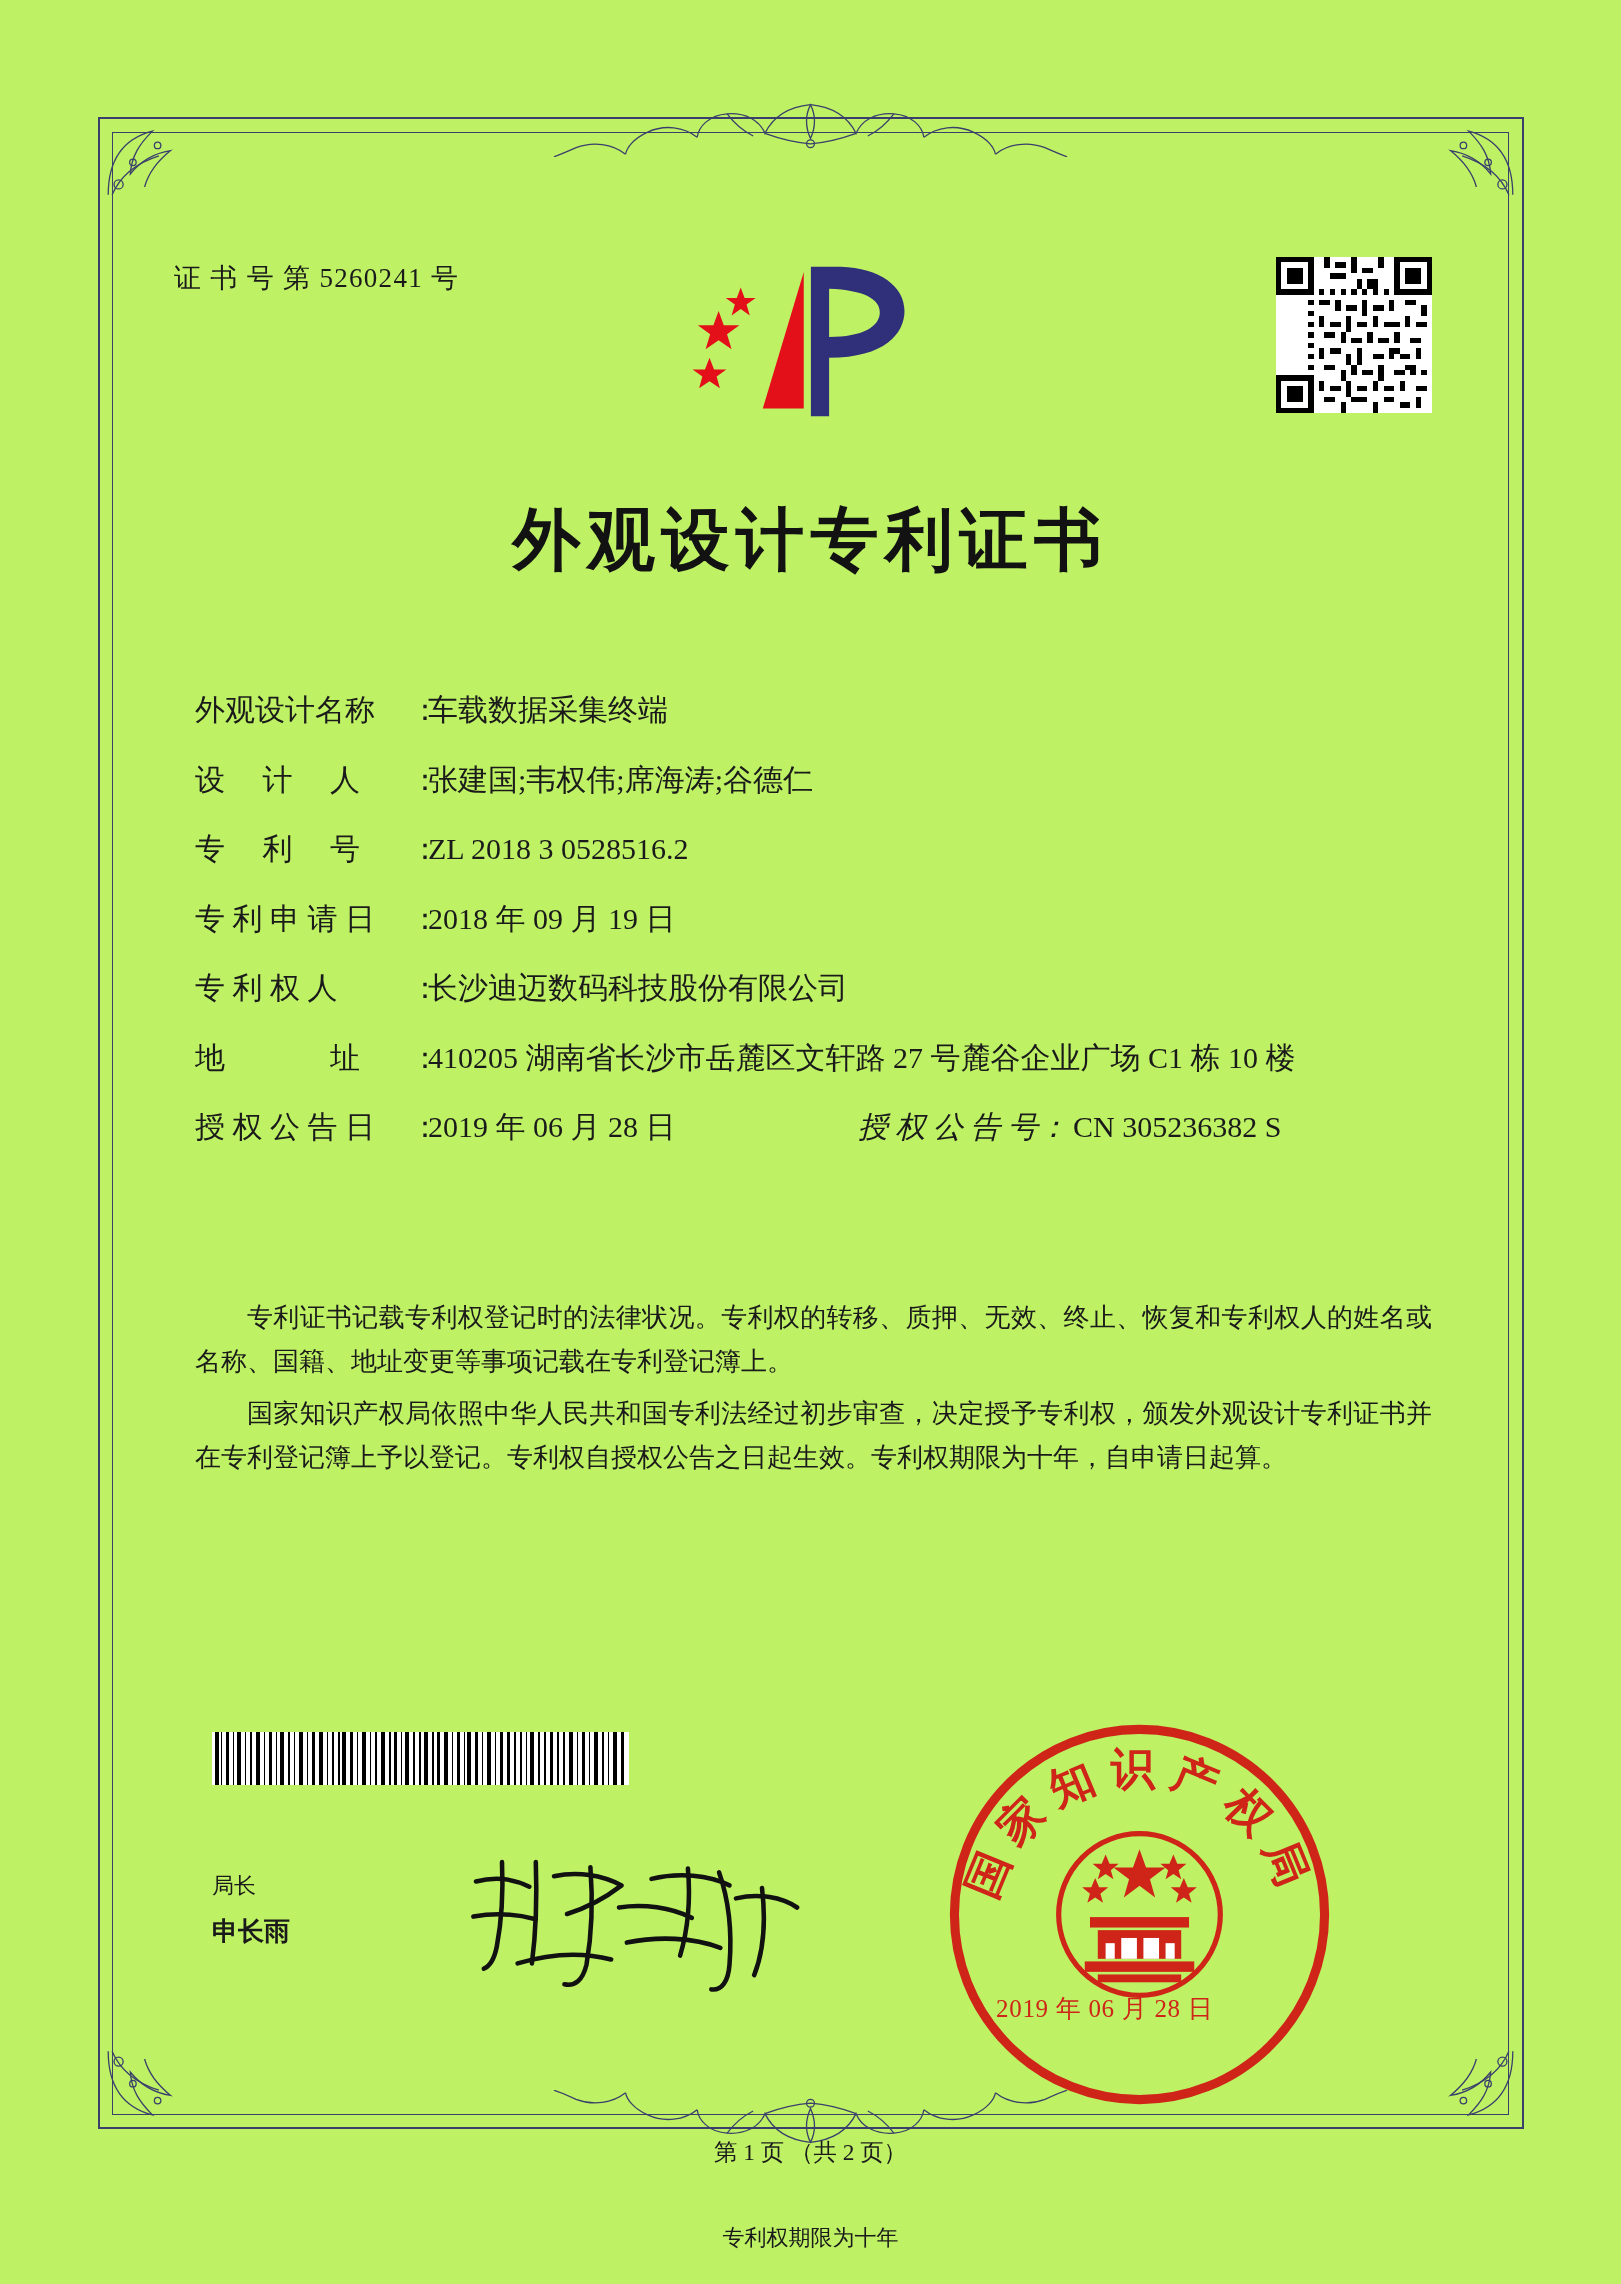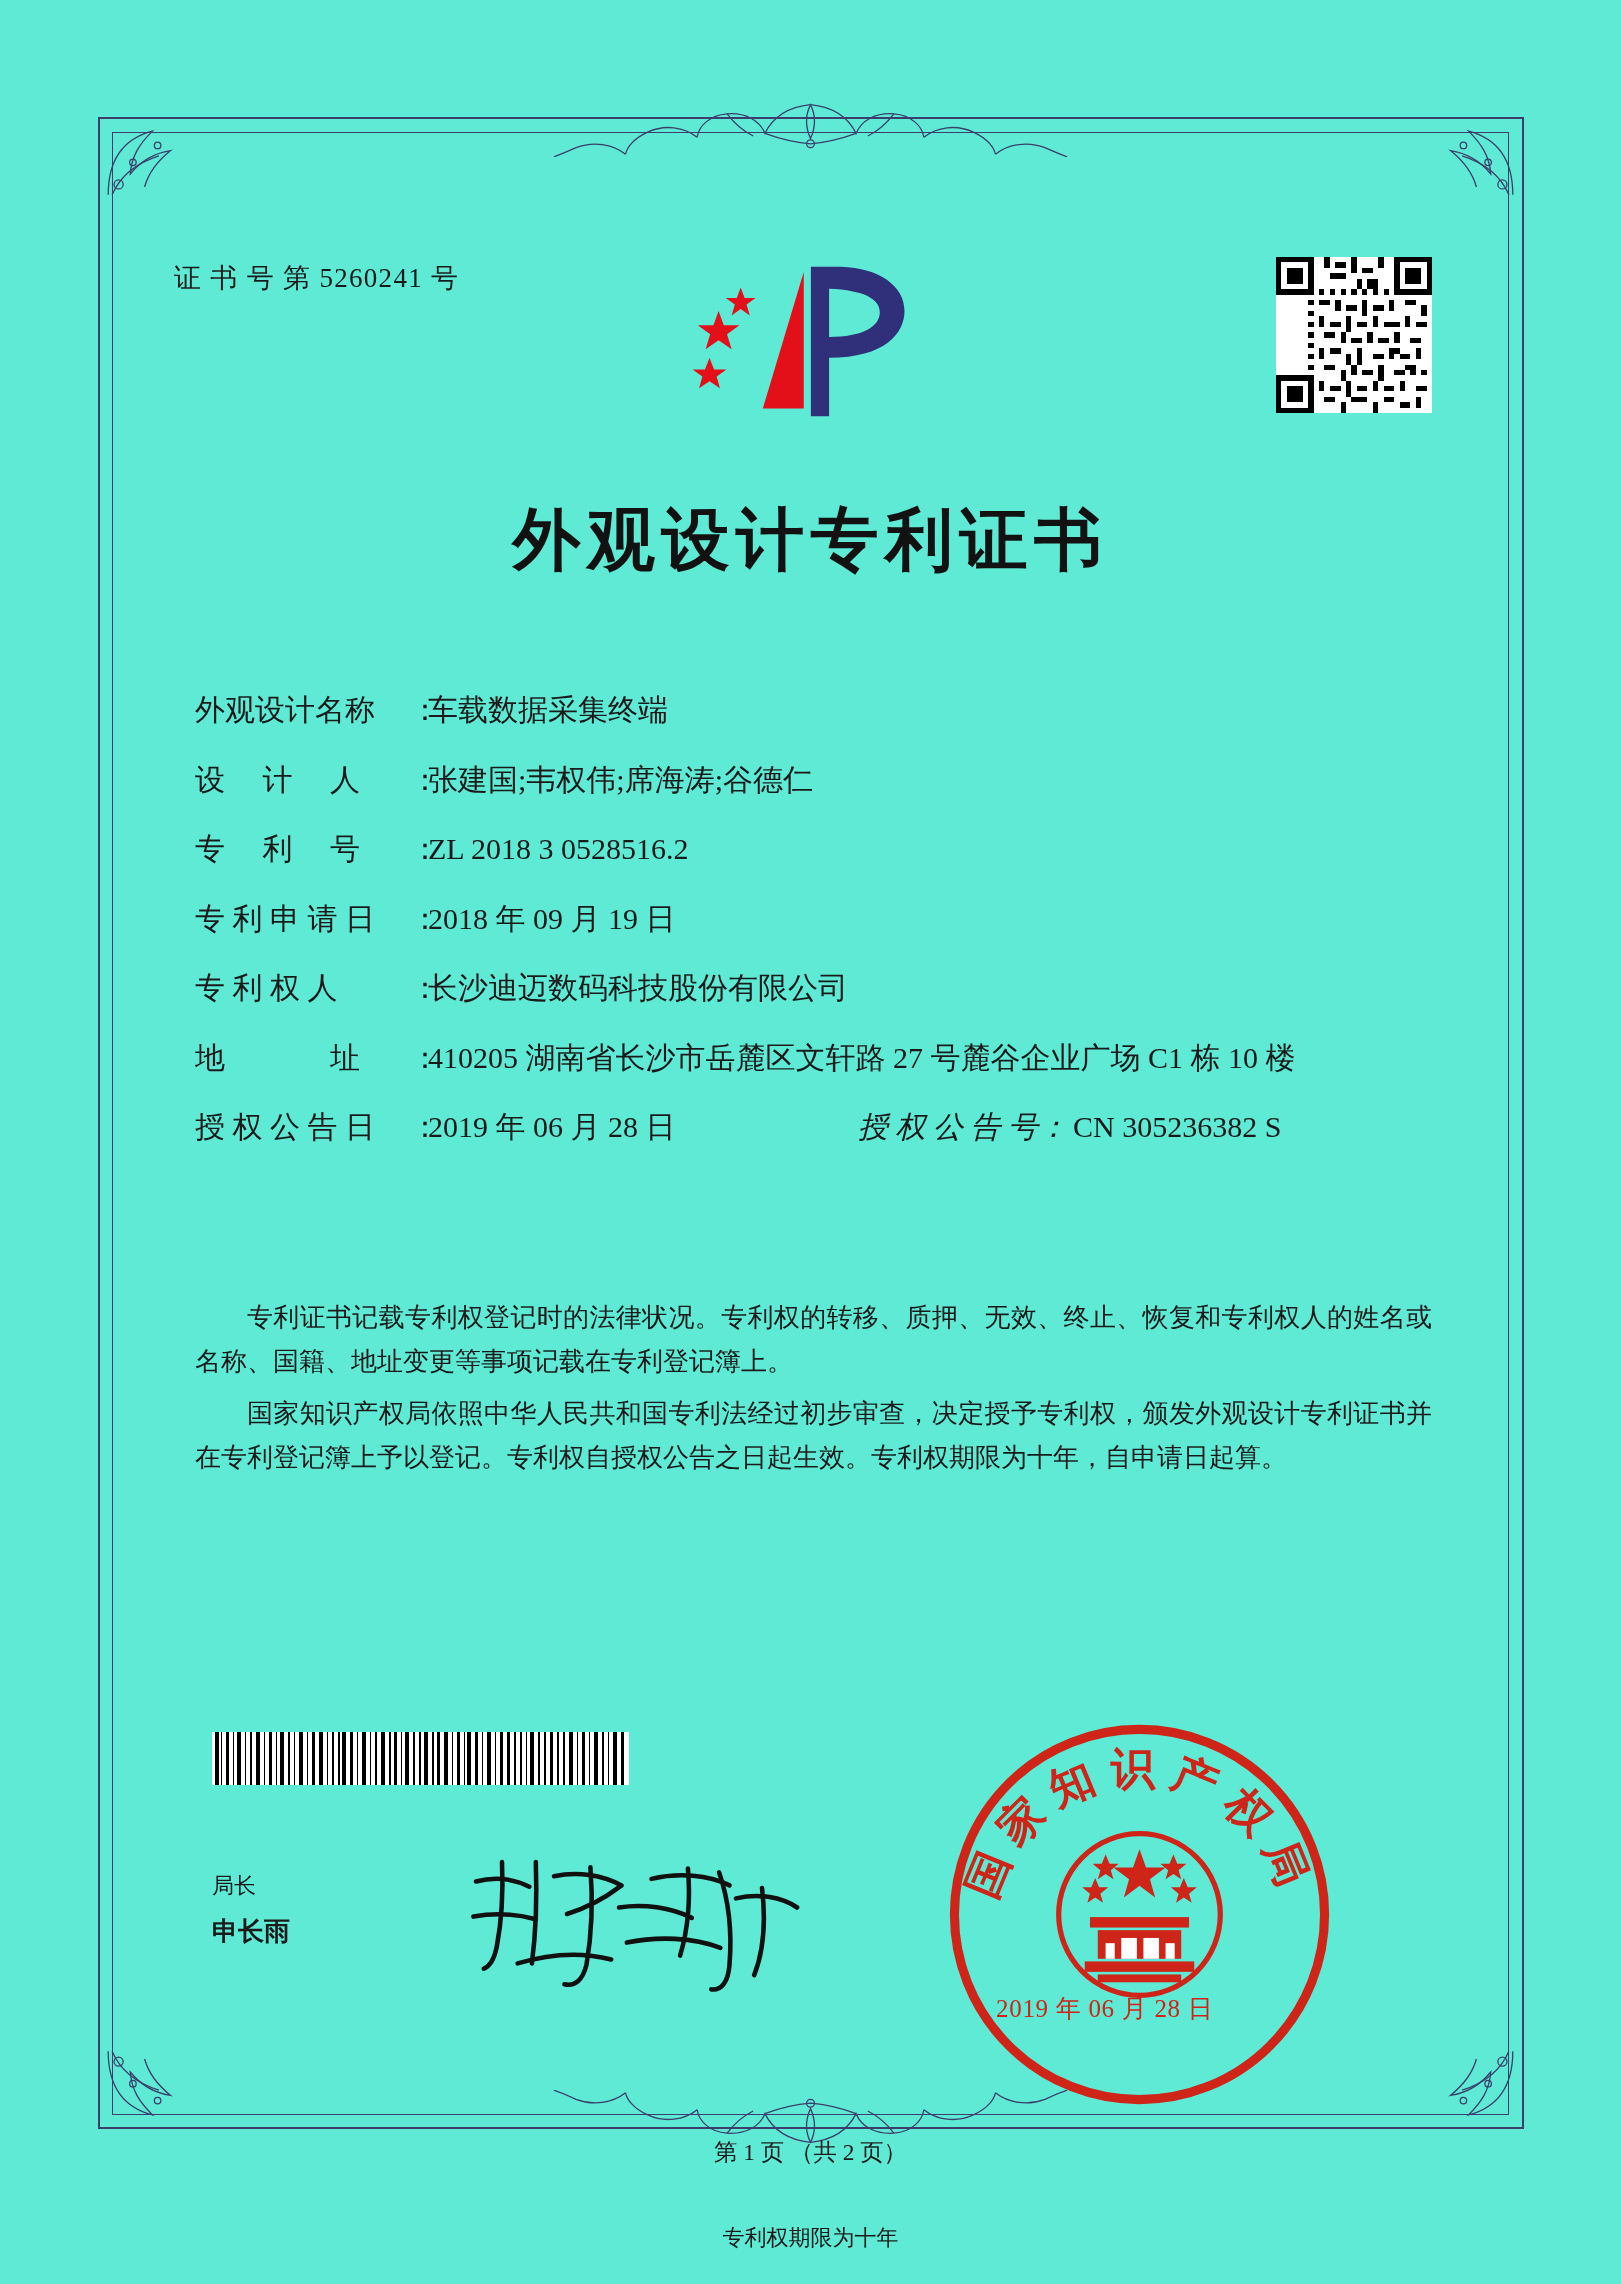--- a/index.html
+++ b/index.html
@@ -15,21 +15,21 @@
     position: relative;
     overflow: hidden;
   }
 
   
   .page {
     position: absolute;
     left: 0; top: 0;
     width: 1621px;
     height: 2284px;
-    background: #5eead4;
+    background: #bef264;
   }
 
   .outer-frame {
     position: absolute;
     left: 98px;
     top: 117px;
     width: 1426px;
     height: 2012px;
     border: 2px solid #3a3f6b;
     box-sizing: border-box;

